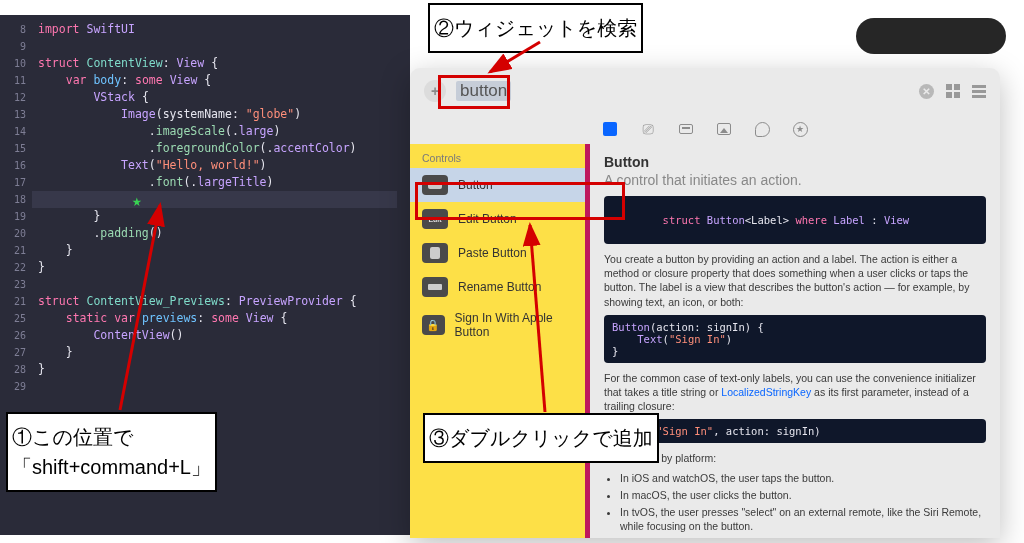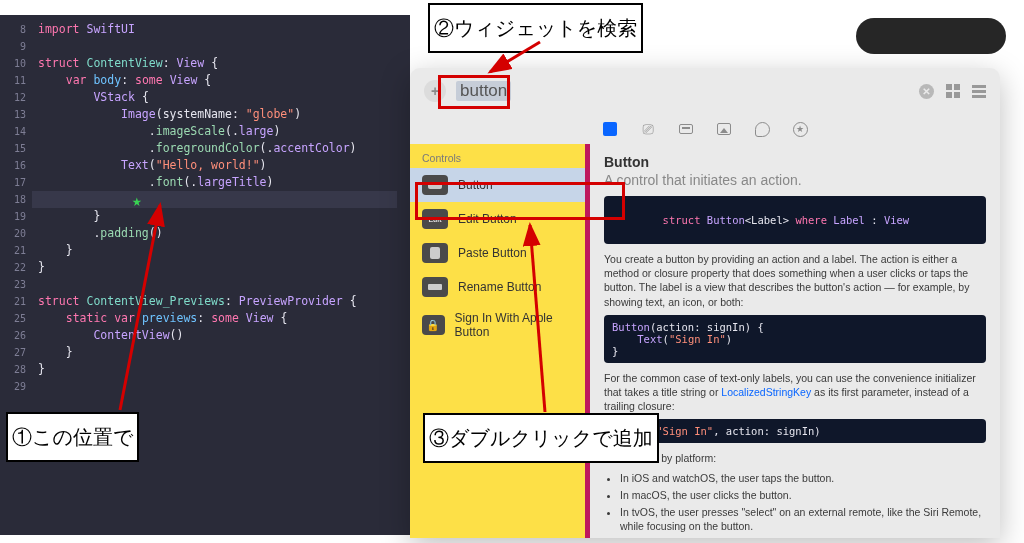--- a/index.html
+++ b/index.html
@@ -360,20 +360,21 @@
 </div>
 
 <div class="anno2-box" style="left:438px; top:75px; width:72px; height:34px;"></div>
 <div class="anno2-box" style="left:415px; top:182px; width:210px; height:38px;"></div>
 
 <div class="anno-box" style="left:428px; top:3px;">
   <span>②ウィジェットを検索</span>
 </div>
 <div class="anno-box" style="left:6px; top:412px;">
   <span>①この位置で</span><br>
+  <span>「shift+command+L」</span>
 </div>
 <div class="anno-box" style="left:423px; top:413px;">
   <span>③ダブルクリックで追加</span>
 </div>
 
 <svg class="arrow-svg" style="left:0;top:0;" width="1024" height="543">
   <defs>
     <marker id="ah" markerWidth="10" markerHeight="10" refX="7" refY="3" orient="auto">
       <path d="M0,0 L8,3 L0,6 Z" fill="#d40000"></path>
     </marker>

